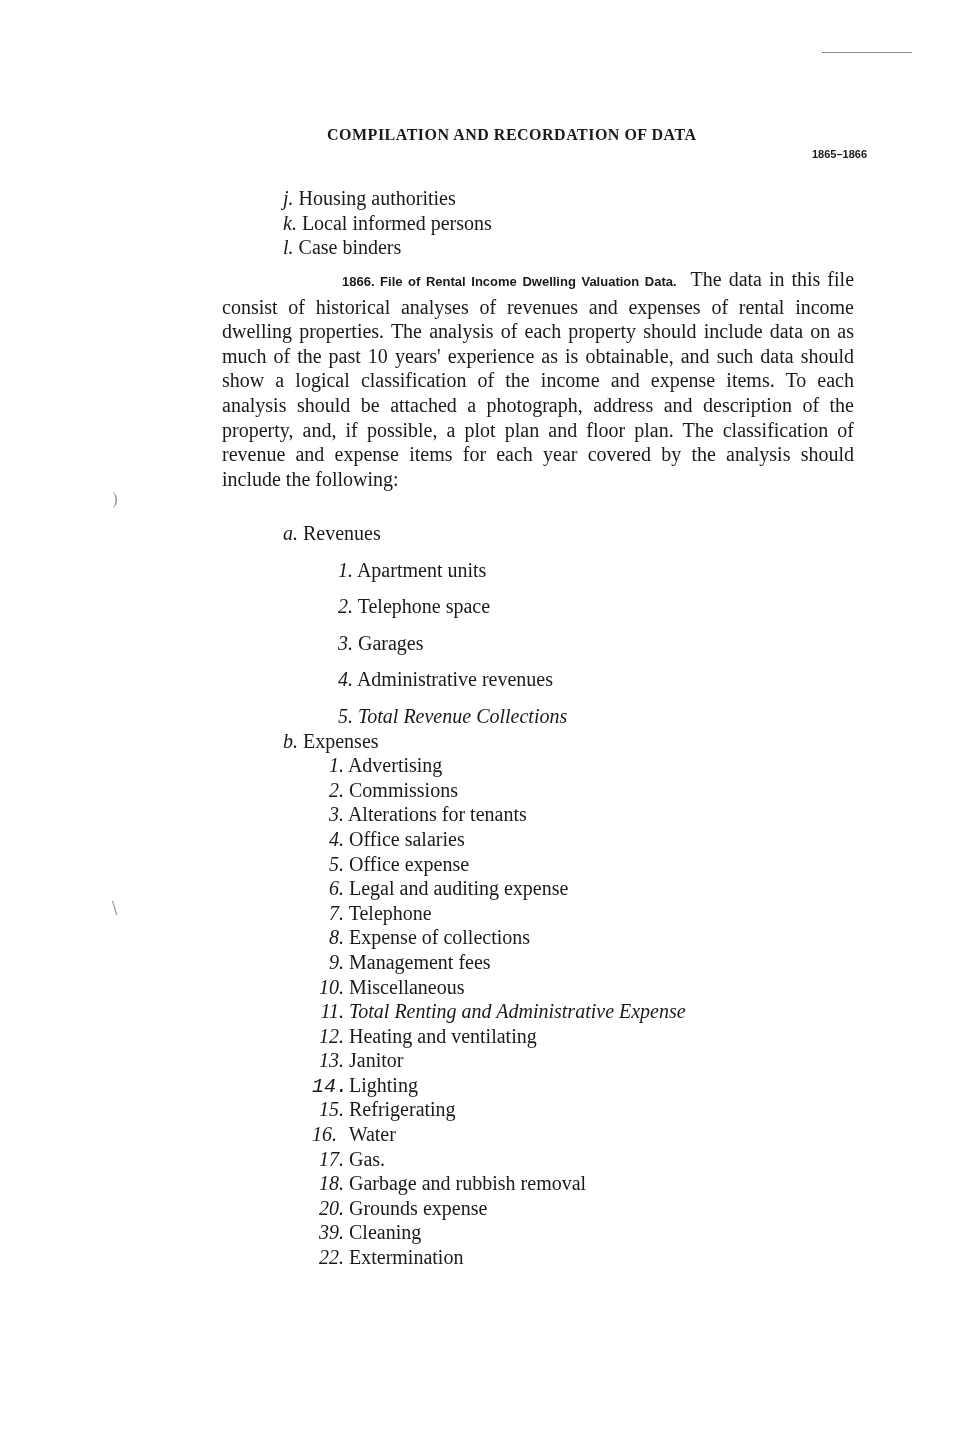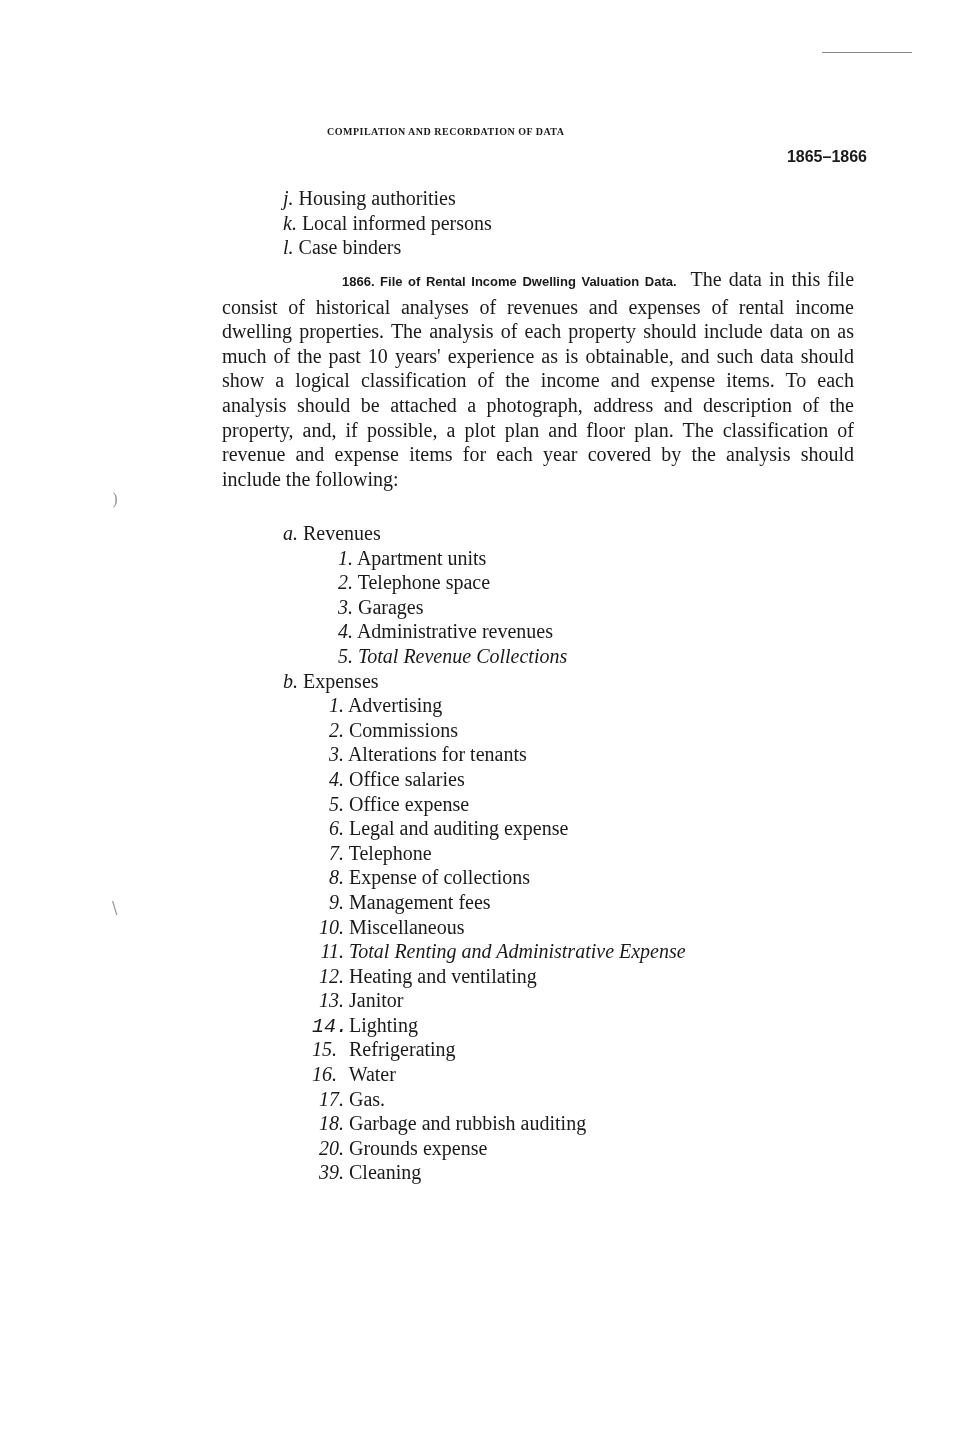--- a/index.html
+++ b/index.html
@@ -2,37 +2,37 @@
 <html><head>
   <meta charset="utf-8">
   <style>
     html, body { margin: 0; padding: 0; }
     body {
       width: 967px; height: 1442px; background: #ffffff; position: relative;
       font-family: "DejaVu Serif", "Liberation Serif", serif; color: #1a1a1a; overflow: hidden;
     }
     .header-title {
       position: absolute; left: 327px; top: 126px;
-      font-family: "Liberation Serif", serif; font-weight: bold; font-size: 10px; letter-spacing: 0.5px;
+      font-family: "Liberation Serif", serif; font-weight: bold; font-size: 16px; letter-spacing: 0.5px;
     }
     .header-range {
       position: absolute; right: 100px; top: 148px;
-      font-family: "Liberation Sans", sans-serif; font-weight: bold; font-size: 16px;
+      font-family: "Liberation Sans", sans-serif; font-weight: bold; font-size: 11px;
     }
     .text { font-family: "Liberation Serif", serif; font-size: 20px; line-height: 24.6px; }
     .prev-list { position: absolute; left: 283px; top: 186px; }
     .item { white-space: nowrap; height: 24.6px; }
     .num { font-style: italic; }
     .section {
       position: absolute; left: 222px; top: 267px; width: 632px; text-align: justify;
     }
     .section .heading { font-weight: bold; font-family: "Liberation Sans", sans-serif; font-size: 13px; }
     .section p { margin: 0; text-indent: 120px; }
     .list-a { position: absolute; left: 283px; top: 521px; }
-    .sub { padding-left: 38px; }
+    .sub { padding-left: 38px; margin-top: 12px; }
     .sub-b { padding-left: 29px; }
     .it { font-style: italic; }
     .mark { position: absolute; color: #999; font-size: 16px; }
     .top-line { position: absolute; top: 52px; right: 55px; width: 90px; border-top: 1px solid #888; }
   </style>
 </head>
 <body>
 
 <div class="top-line"></div>
 <span class="mark" style="left:112px;top:490px;">)</span>
@@ -69,20 +69,21 @@
       <div class="item sub-b"><span class="num" style="display: inline-block; width: 32px; text-align: right;">5.</span> <span>Office expense</span></div>
       <div class="item sub-b"><span class="num" style="display: inline-block; width: 32px; text-align: right;">6.</span> <span>Legal and auditing expense</span></div>
       <div class="item sub-b"><span class="num" style="display: inline-block; width: 32px; text-align: right;">7.</span> <span>Telephone</span></div>
       <div class="item sub-b"><span class="num" style="display: inline-block; width: 32px; text-align: right;">8.</span> <span>Expense of collections</span></div>
       <div class="item sub-b"><span class="num" style="display: inline-block; width: 32px; text-align: right;">9.</span> <span>Management fees</span></div>
       <div class="item sub-b"><span class="num" style="display: inline-block; width: 32px; text-align: right;">10.</span> <span>Miscellaneous</span></div>
       <div class="item sub-b"><span class="num" style="display: inline-block; width: 32px; text-align: right;">11.</span> <span class="it">Total Renting and Administrative Expense</span></div>
       <div class="item sub-b"><span class="num" style="display: inline-block; width: 32px; text-align: right;">12.</span> <span>Heating and ventilating</span></div>
       <div class="item sub-b"><span class="num" style="display: inline-block; width: 32px; text-align: right;">13.</span> <span>Janitor</span></div>
       <div class="item sub-b"><span class="num" style="display: inline-block; width: 32px; text-align: left; font-family: Liberation Mono, monospace;">14.</span> <span>Lighting</span></div>
-      <div class="item sub-b"><span class="num" style="display: inline-block; width: 32px; text-align: left;">15.</span> <span>Refrigerating</span></div>
+      <div class="item sub-b"><span class="num" style="display: inline-block; width: 32px; text-align: right;">15.</span> <span>Refrigerating</span></div>
       <div class="item sub-b"><span class="num" style="display: inline-block; width: 32px; ">16.</span> <span>Water</span></div>
       <div class="item sub-b"><span class="num" style="display: inline-block; width: 32px; text-align: right;">17.</span> <span>Gas.</span></div>
-      <div class="item sub-b"><span class="num" style="display: inline-block; width: 32px; text-align: right;">18.</span> <span>Garbage and rubbish auditing</span></div>
+      <div class="item sub-b"><span class="num" style="display: inline-block; width: 32px; text-align: right;">18.</span> <span>Garbage and rubbish removal</span></div>
       <div class="item sub-b"><span class="num" style="display: inline-block; width: 32px; text-align: right;">20.</span> <span>Grounds expense</span></div>
       <div class="item sub-b"><span class="num" style="display: inline-block; width: 32px; text-align: right;">39.</span> <span>Cleaning</span></div>
+      <div class="item sub-b"><span class="num" style="display: inline-block; width: 32px; text-align: right;">22.</span> <span>Extermination</span></div>
     </div>
 </div>
 
 </body></html>

